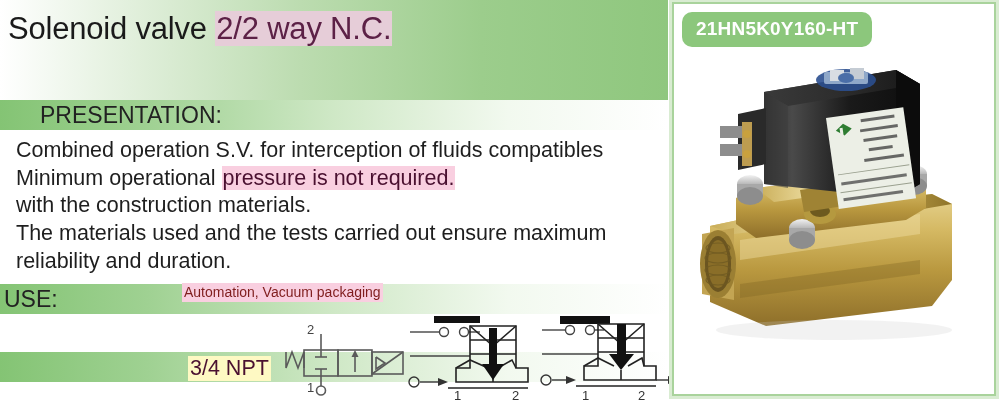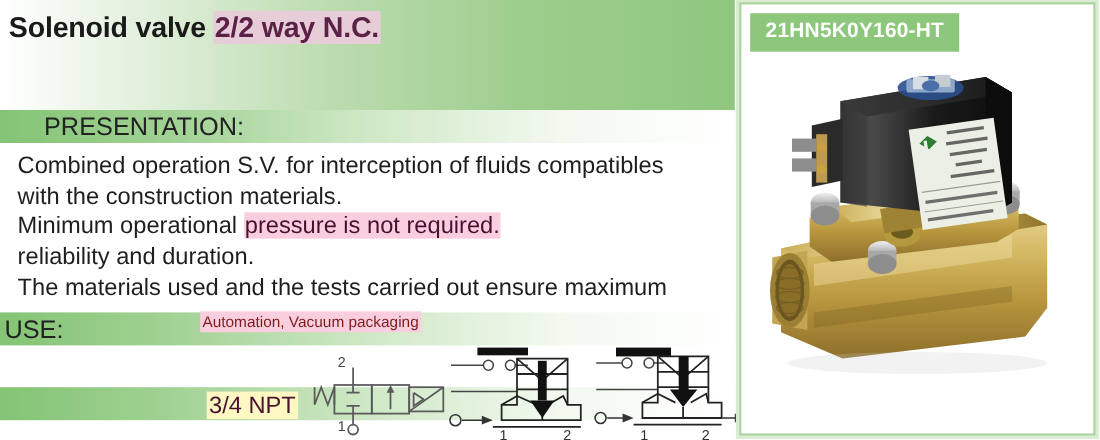--- a/index.html
+++ b/index.html
@@ -17,21 +17,21 @@
     position:absolute;left:0;top:0;width:668px;height:400px;
   }
 
   
   .title-banner{
     position:absolute;left:0;top:0;width:668px;height:100px;
     background:linear-gradient(to right,#ffffff 0%,#eaf4e6 14%,#bcdcb0 45%,#9ccd8c 72%,#8fc77e 100%);
   }
   .title-lines{
     position:absolute;left:8px;top:8px;
-    font-size:26px;font-weight:bold;color:#1a1a1a;
+    font-size:31px;font-weight:normal;color:#1a1a1a;
     line-height:1.33;letter-spacing:-0.2px;
     white-space:nowrap;
   }
   .t-line{display:block;}
   .hl-purple{
     background:#e6cdd8;color:#5c2146;
     padding:0 1px;
   }
 
   
@@ -91,20 +91,21 @@
     box-shadow:0 0 0 2px #ffffff inset, 0 0 0 3px #d9ecd2;
     box-sizing:border-box;
   }
   .code-badge{
     position:absolute;left:8px;top:8px;
     background:#8cc77c;color:#ffffff;
     font-size:19px;font-weight:bold;
     padding:6px 14px 7px 14px;
     letter-spacing:0.2px;
     white-space:nowrap;
+    border-radius:10px;
   }
   .photo{
     position:absolute;left:0;top:44px;width:320px;height:346px;
     overflow:hidden;
   }
   .photo svg{display:block;}
 </style>
 </head>
 <body>
 
@@ -116,24 +117,24 @@
       <div class="title-lines">
         <span class="t-line"><span>Solenoid valve </span><span class="hl-purple">2/2 way N.C.</span></span>
       </div>
     </div>
 
     <div class="band" id="band-presentation"></div>
     <div class="band-label" id="lbl-presentation">PRESENTATION:</div>
 
     <div class="body-text">
       <span class="p">Combined operation S.V. for interception of fluids compatibles</span>
+      <span class="p"><span>Minimum operational </span><span class="hl-pink">pressure is not required.</span></span>
       <span class="p">with the construction materials.</span>
-      <span class="p"><span>Minimum operational </span><span class="hl-pink">pressure is not required.</span></span>
+      <span class="p">The materials used and the tests carried out ensure maximum</span>
       <span class="p">reliability and duration.</span>
-      <span class="p">The materials used and the tests carried out ensure maximum</span>
     </div>
 
     <div class="band" id="band-use"></div>
     <div class="band-label" id="lbl-use">USE:</div>
     <div class="use-values">
       <span>Automation, Vacuum packaging</span>
     </div>
 
     <div class="band" id="band-pipes"></div>
     <div class="pipes-value">3/4 NPT</div>

